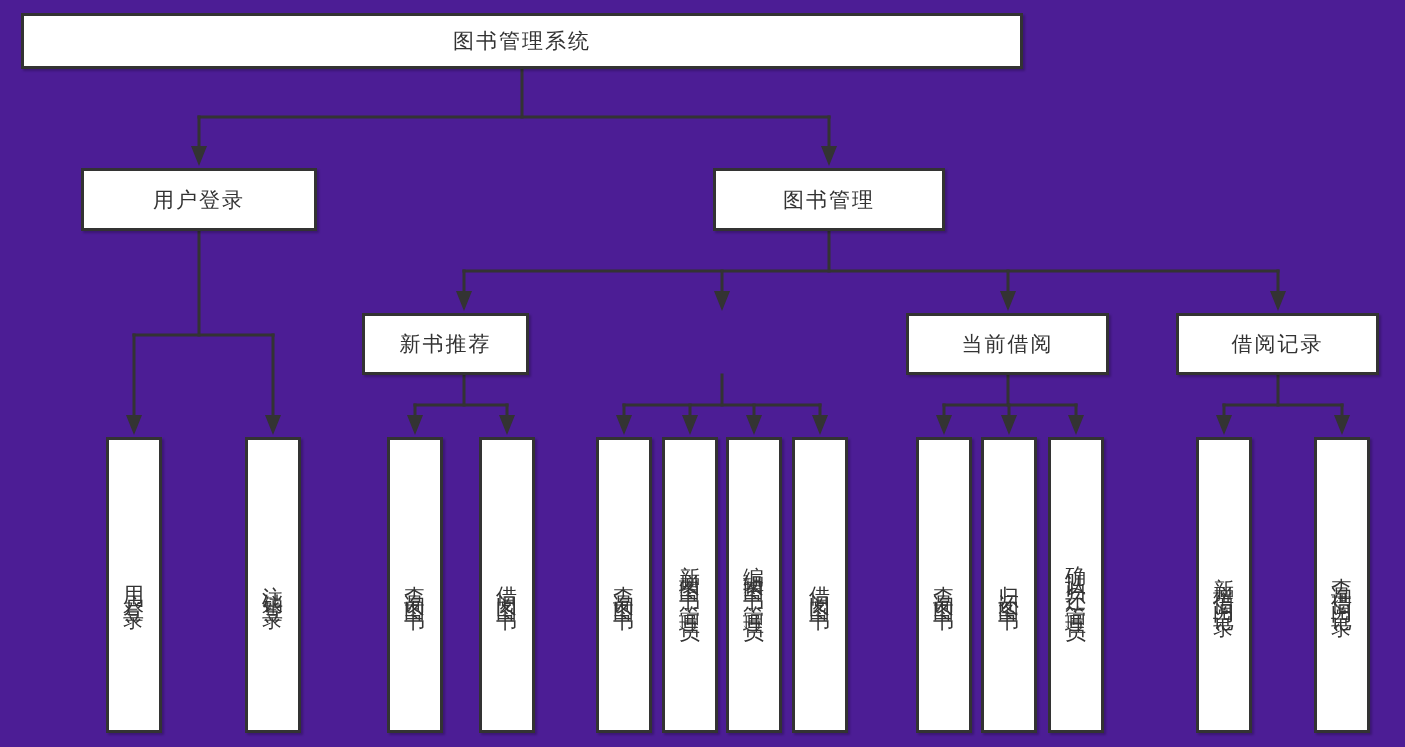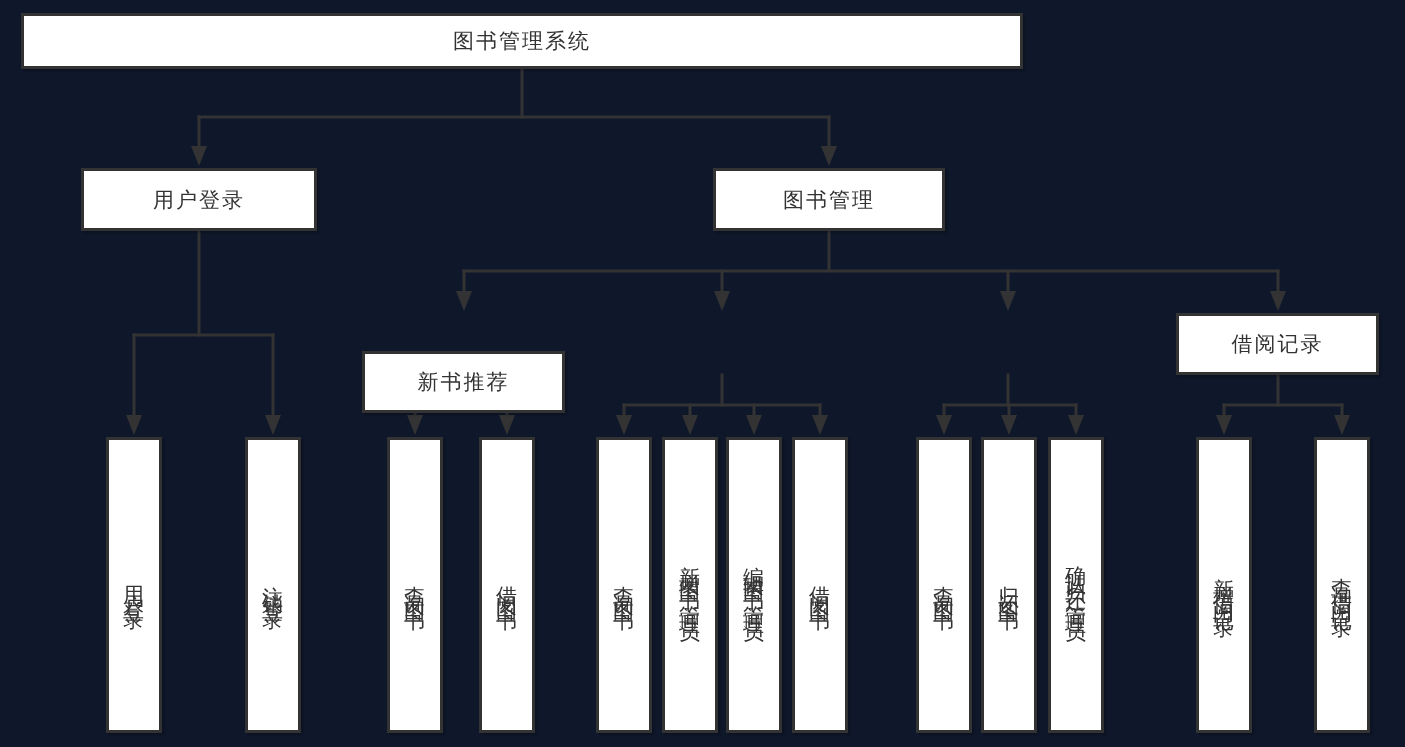--- a/index.html
+++ b/index.html
@@ -1,20 +1,20 @@
 <!DOCTYPE html>
 <html><head>
 <meta charset="utf-8">
 <style>
   html, body { margin: 0; padding: 0; background: #ffffff; }
   #canvas {
     position: relative;
     width: 1405px;
     height: 747px;
-    background: #0f172a;
+    background: #4c1d95;
     font-family: "Liberation Sans", "DejaVu Sans", sans-serif;
     overflow: hidden;
   }
   #wires {
     position: absolute;
     left: 0; top: 0;
     width: 1405px; height: 747px;
     z-index: 1;
   }
   .box {
@@ -132,22 +132,25 @@
     <span>图书管理系统</span>
   </div>
 
   <div class="box h" style="left:81px; top:168px; width:236px; height:63px;">
     <span>用户登录</span>
   </div>
   <div class="box h" style="left:713px; top:168px; width:232px; height:63px;">
     <span>图书管理</span>
   </div>
 
-  <div class="box h" style="left:362px; top:313px; width:203px; height:62px;margin-top:38px;">
+  <div class="box h" style="left:362px; top:313px; width:167px; height:62px;">
     <span>新书推荐</span>
+  </div>
+  <div class="box h" style="left:906px; top:313px; width:203px; height:62px;">
+    <span>当前借阅</span>
   </div>
   <div class="box h" style="left:1176px; top:313px; width:203px; height:62px;">
     <span>借阅记录</span>
   </div>
 
   <div class="box v" style="left:106px; top:437px; width:56px; height:296px;">
     <span>用户登录</span>
   </div>
   <div class="box v" style="left:245px; top:437px; width:56px; height:296px;">
     <span>注销登录</span>

